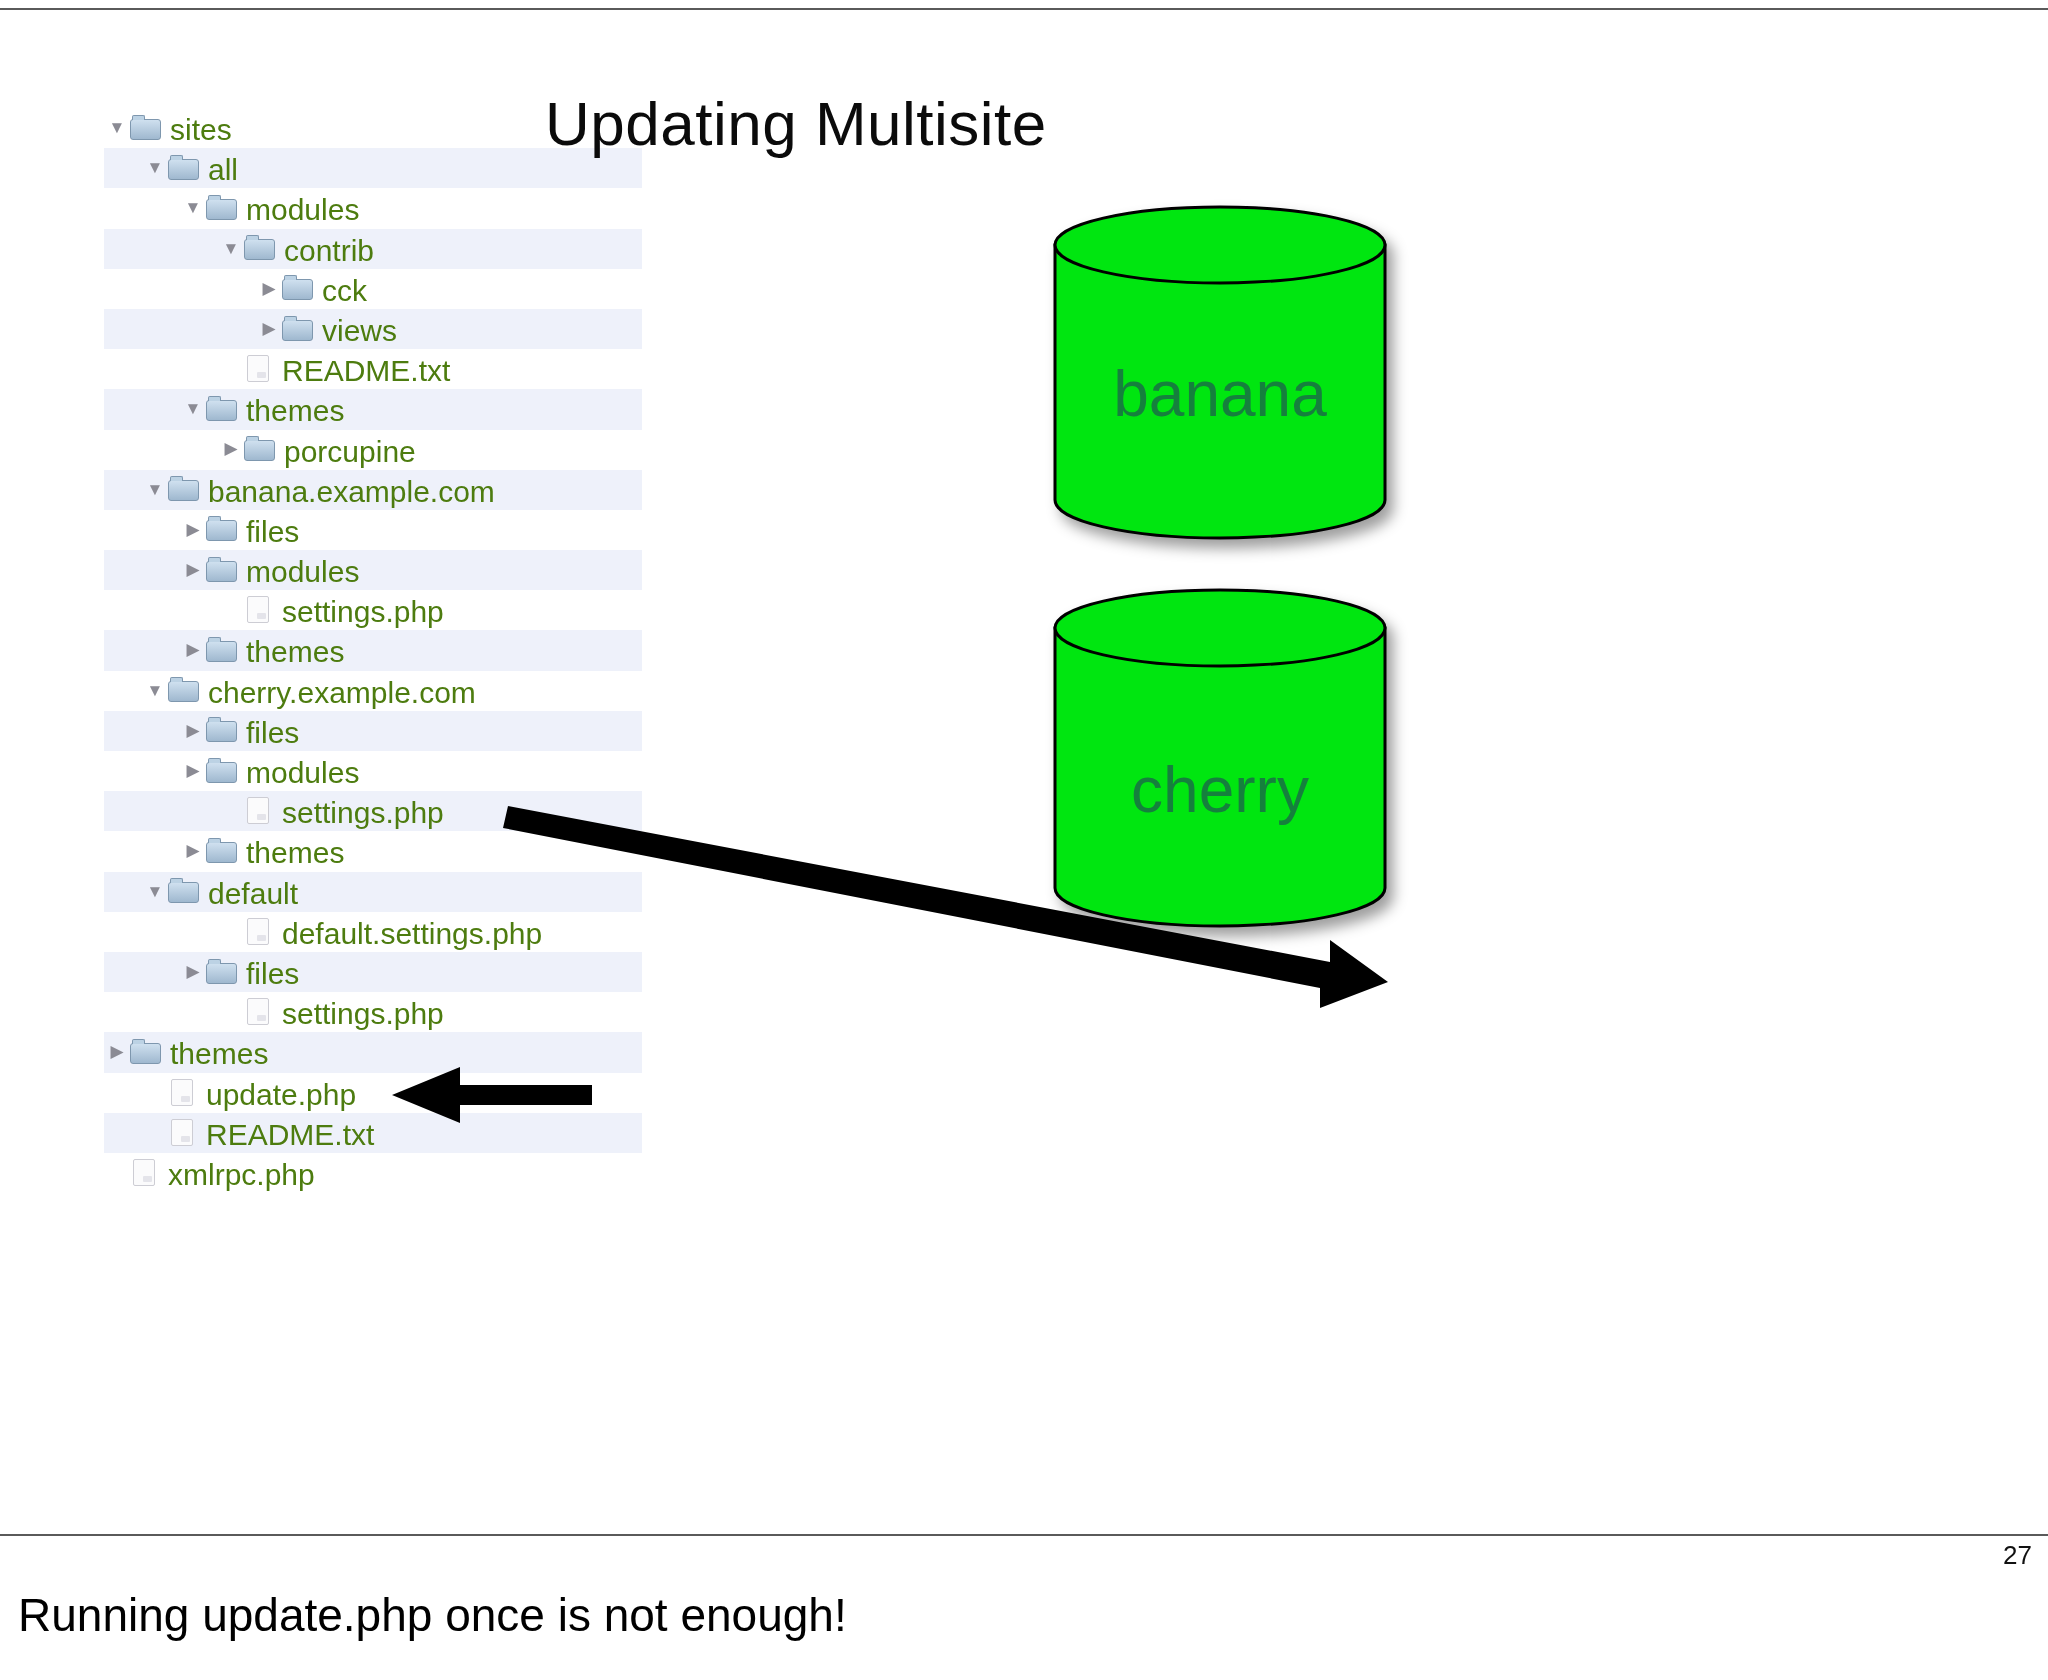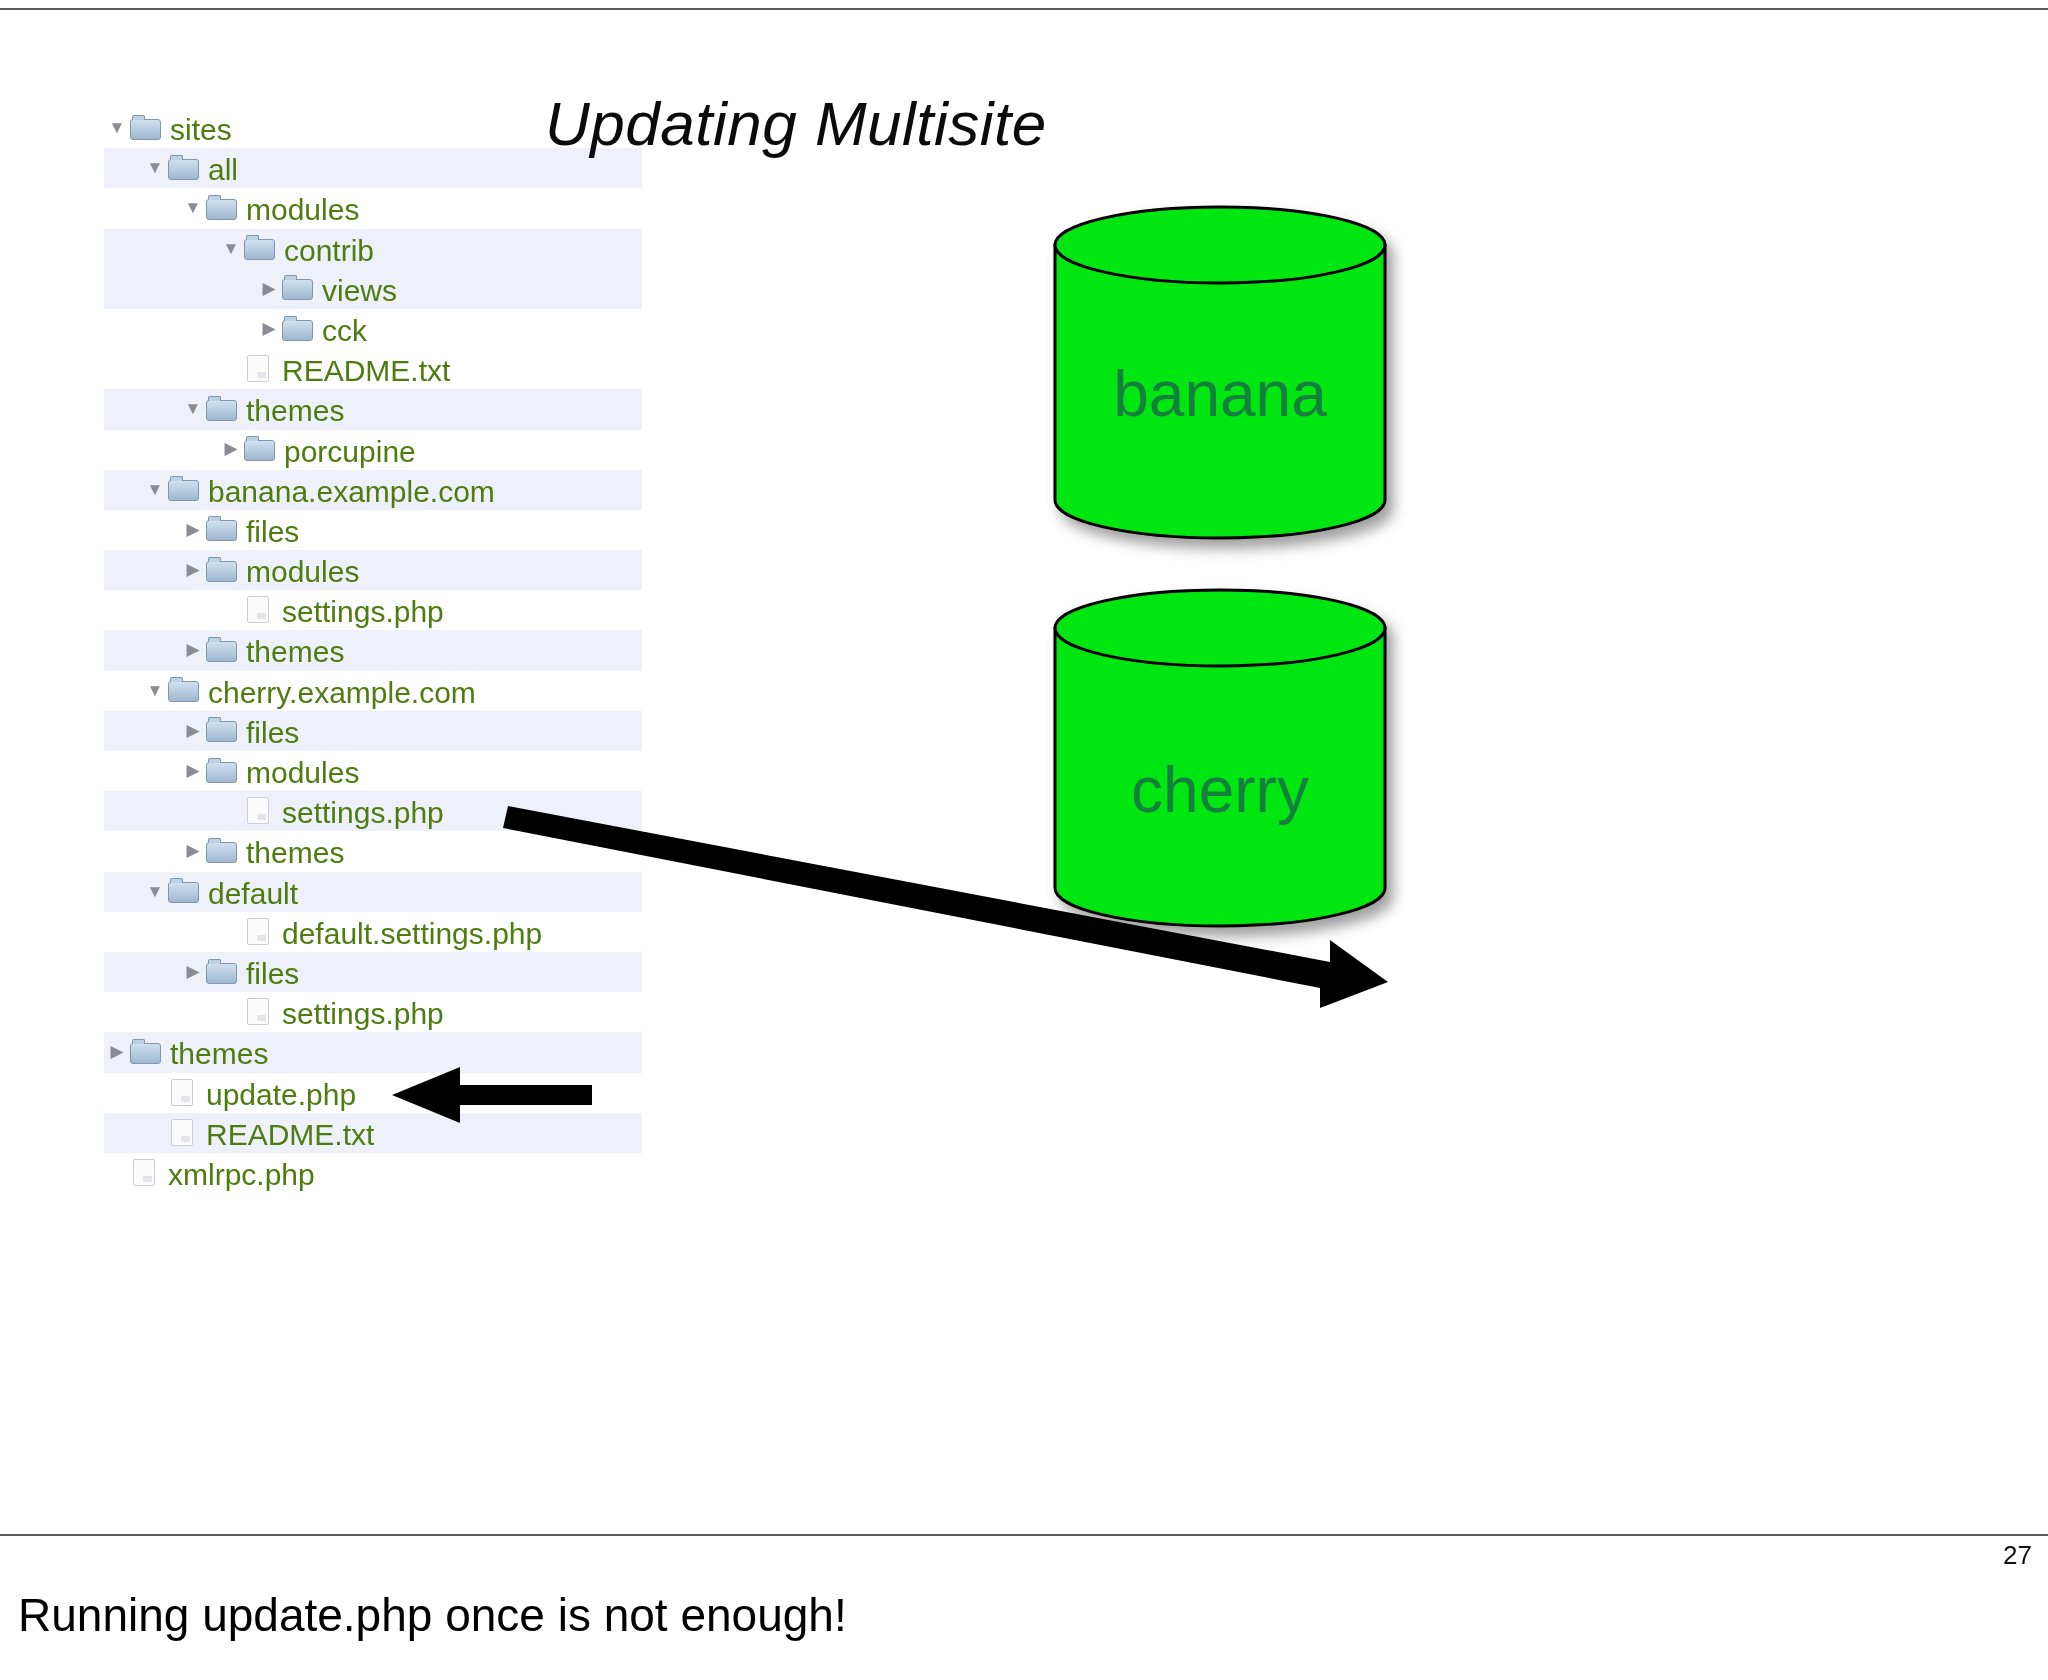--- a/index.html
+++ b/index.html
@@ -132,21 +132,20 @@
   
   #title {
     position: absolute;
     left: 545px;
     top: 88px;
     font-size: 62px;
     font-family: "Liberation Sans", sans-serif;
     font-weight: 400;
     letter-spacing: 0.5px;
     color: #0b0b0b;
-    font-style: italic;
   }
 
   
   .cyl {
     position: absolute;
     filter: drop-shadow(7px 9px 7px rgba(0,0,0,0.38));
   }
   .cyl svg { display: block; }
   .cyl .cyl-label {
     position: absolute;
@@ -195,22 +194,22 @@
 <div id="slide">
 
   <div class="frame-top"></div>
   <div class="frame-bottom"></div>
 
   <div id="tree">
       <div class="row plain"><span class="ind" style="width: 0px;"></span><span class="twisty open"></span><span class="folder-icon"><i></i></span><span class="label">sites</span></div>
       <div class="row alt"><span class="ind" style="width: 38px;"></span><span class="twisty open"></span><span class="folder-icon"><i></i></span><span class="label">all</span></div>
       <div class="row plain"><span class="ind" style="width: 76px;"></span><span class="twisty open"></span><span class="folder-icon"><i></i></span><span class="label">modules</span></div>
       <div class="row alt"><span class="ind" style="width: 114px;"></span><span class="twisty open"></span><span class="folder-icon"><i></i></span><span class="label">contrib</span></div>
+      <div class="row plain"><span class="ind" style="width: 152px;"></span><span class="twisty closed"></span><span class="folder-icon"><i></i></span><span class="label">cck</span></div>
       <div class="row alt"><span class="ind" style="width: 152px;"></span><span class="twisty closed"></span><span class="folder-icon"><i></i></span><span class="label">views</span></div>
-      <div class="row plain"><span class="ind" style="width: 152px;"></span><span class="twisty closed"></span><span class="folder-icon"><i></i></span><span class="label">cck</span></div>
       <div class="row plain"><span class="ind" style="width: 114px;"></span><span class="twisty none"></span><span class="file-icon"><i></i></span><span class="label">README.txt</span></div>
       <div class="row alt"><span class="ind" style="width: 76px;"></span><span class="twisty open"></span><span class="folder-icon"><i></i></span><span class="label">themes</span></div>
       <div class="row plain"><span class="ind" style="width: 114px;"></span><span class="twisty closed"></span><span class="folder-icon"><i></i></span><span class="label">porcupine</span></div>
       <div class="row alt"><span class="ind" style="width: 38px;"></span><span class="twisty open"></span><span class="folder-icon"><i></i></span><span class="label">banana.example.com</span></div>
       <div class="row plain"><span class="ind" style="width: 76px;"></span><span class="twisty closed"></span><span class="folder-icon"><i></i></span><span class="label">files</span></div>
       <div class="row alt"><span class="ind" style="width: 76px;"></span><span class="twisty closed"></span><span class="folder-icon"><i></i></span><span class="label">modules</span></div>
       <div class="row plain"><span class="ind" style="width: 114px;"></span><span class="twisty none"></span><span class="file-icon"><i></i></span><span class="label">settings.php</span></div>
       <div class="row alt"><span class="ind" style="width: 76px;"></span><span class="twisty closed"></span><span class="folder-icon"><i></i></span><span class="label">themes</span></div>
       <div class="row plain"><span class="ind" style="width: 38px;"></span><span class="twisty open"></span><span class="folder-icon"><i></i></span><span class="label">cherry.example.com</span></div>
       <div class="row alt"><span class="ind" style="width: 76px;"></span><span class="twisty closed"></span><span class="folder-icon"><i></i></span><span class="label">files</span></div>

